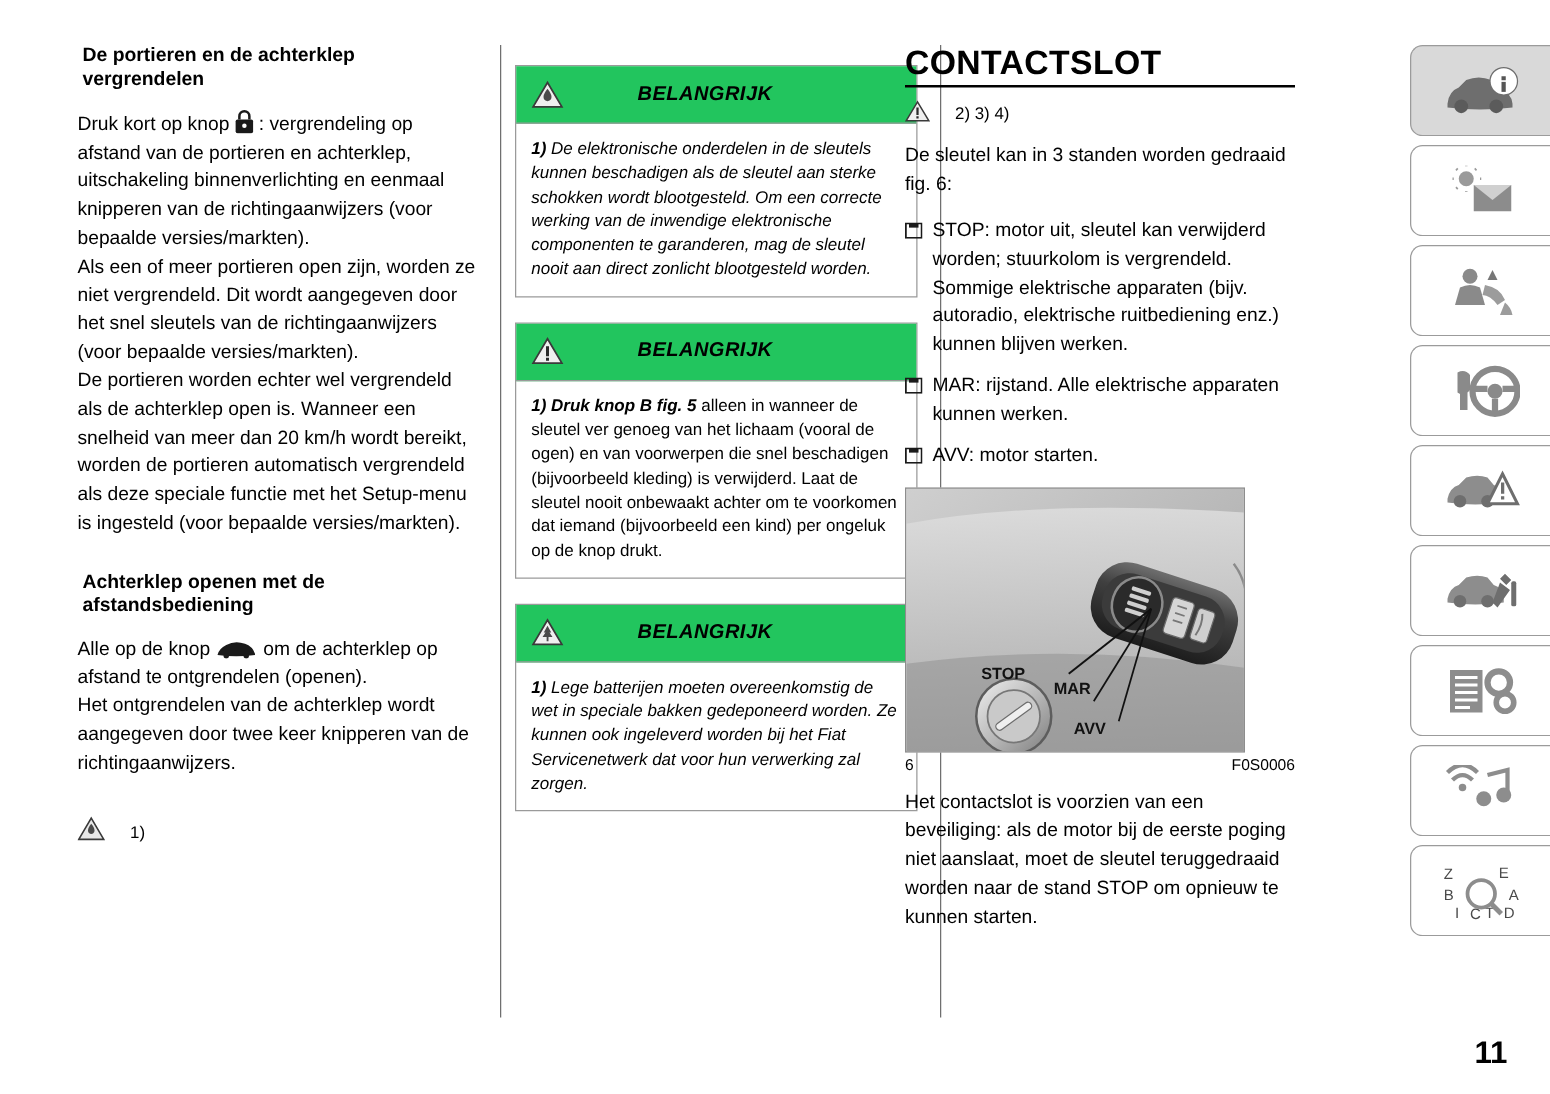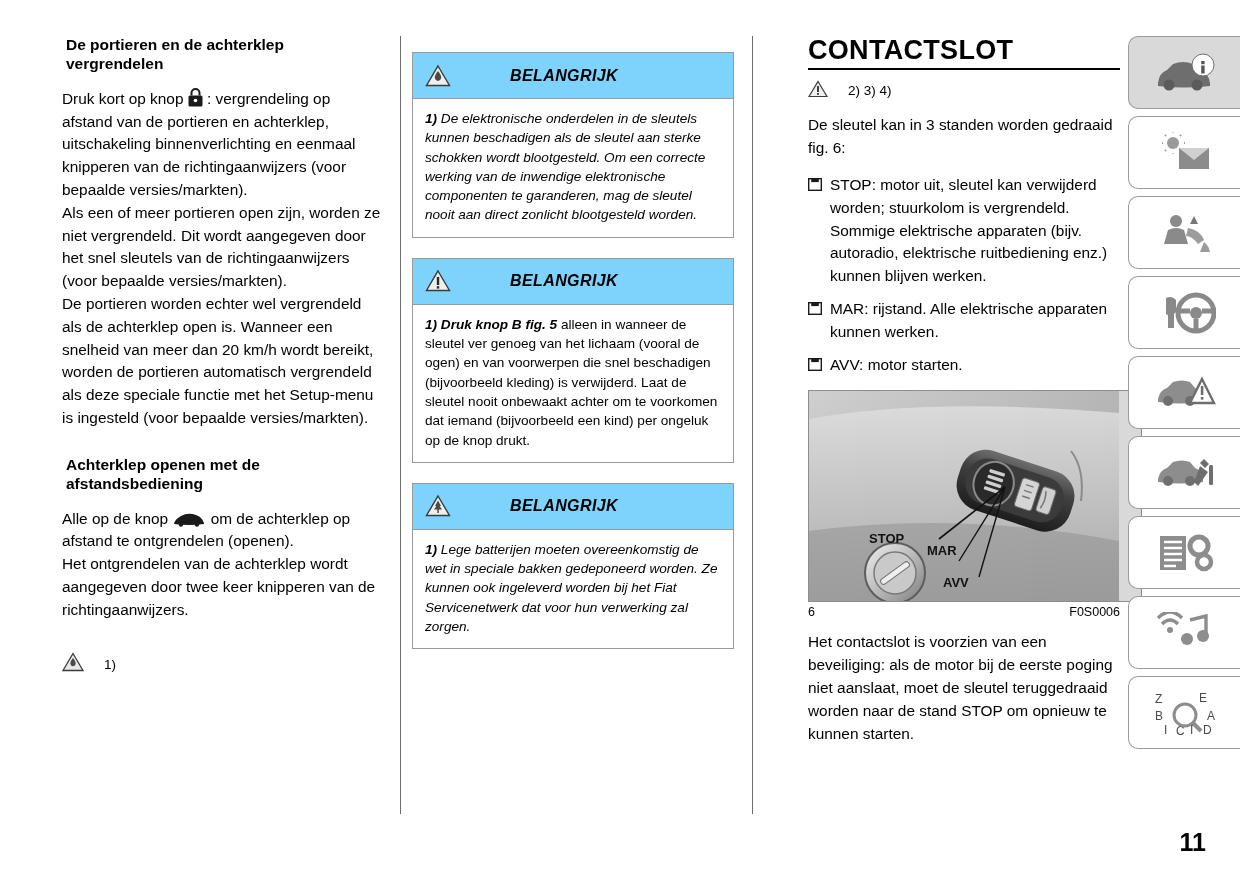--- a/index.html
+++ b/index.html
@@ -22,21 +22,21 @@
     left: 62px; top: 36px;
     width: 322px;
   }
   .col2 {
     position: absolute;
     left: 412px; top: 52px;
     width: 322px;
   }
   .col3 {
     position: absolute;
-    left: 808px; top: 36px;
+    left: 724px; top: 36px;
     width: 312px;
   }
   .vrule {
     position: absolute;
     top: 36px;
     width: 1px;
     height: 778px;
     background: #6f6f6f;
   }
   .vrule.r1 { left: 400px; }
@@ -72,21 +72,21 @@
     margin-bottom: 10px;
   }
 
   
   .warnbox {
     border: 1px solid #9a9a9a;
     margin-bottom: 20px;
     background: #fff;
   }
   .warnbox .head {
-    background: #7dd3fc;
+    background: #22c55e;
     border-bottom: 1px solid #9a9a9a;
     height: 46px;
     display: flex;
     align-items: center;
     position: relative;
   }
   .warnbox .head .label {
     flex: 1;
     text-align: center;
     font-style: italic;
@@ -131,21 +131,21 @@
   .bullet-item .txt {
     font-size: 15.4px;
     line-height: 1.48;
   }
 
   .figure {
     margin-top: 14px;
     width: 312px;
   }
   .figure .imgbox {
-    width: 334px; height: 212px;
+    width: 272px; height: 212px;
     border: 1px solid #8d8d8d;
     overflow: hidden;
     position: relative;
     background: #d9d9d9;
   }
   .figcaption {
     display: flex;
     justify-content: space-between;
     align-items: baseline;
     font-size: 12.5px;

